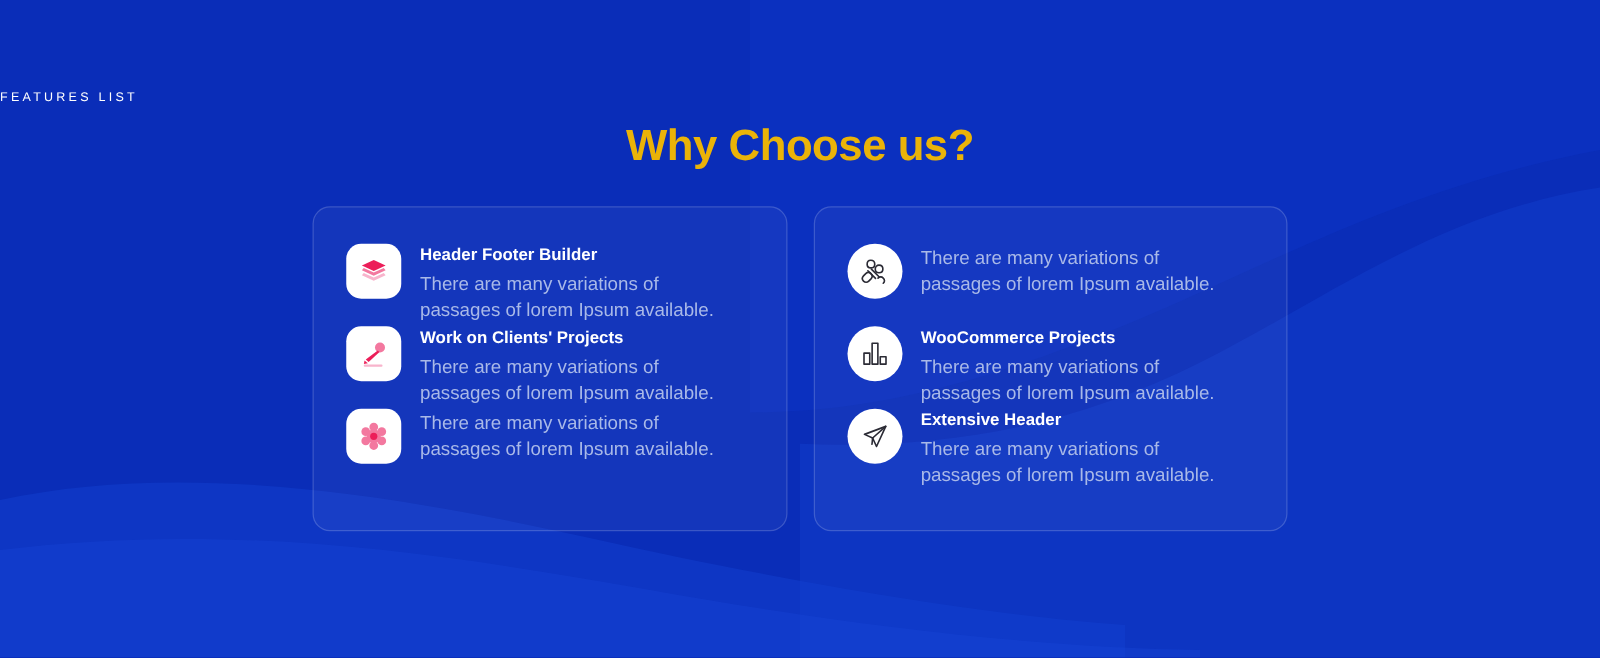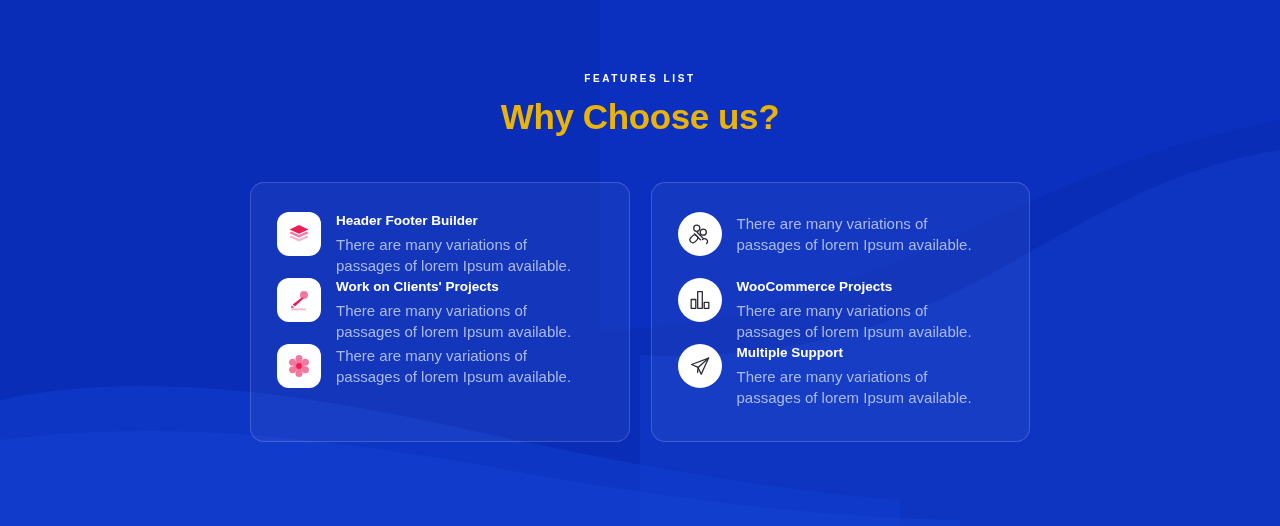--- a/index.html
+++ b/index.html
@@ -32,42 +32,41 @@
     z-index: 1;
     width: 1280px;
     height: 526px;
   }
 
   .eyebrow {
     position: absolute;
     top: 73px;
     left: 0;
     width: 1280px;
-    text-align: center;
     color: #ffffff;
     font-size: 10px;
-    font-weight: bold;
+    font-weight: normal;
     letter-spacing: 2.6px;
   }
 
   .headline {
     position: absolute;
     top: 97px;
     left: 0;
     width: 1280px;
     text-align: center;
     color: #eab308;
     font-size: 35px;
     font-weight: bold;
     letter-spacing: -0.4px;
   }
 
   .cards {
     position: absolute;
-    top: 182px;
+    top: 165px;
     left: 250px;
     width: 780px;
     display: flex;
     gap: 21px;
   }
 
   .card {
     width: 380px;
     height: 260px;
     border: 1px solid rgba(255,255,255,0.17);
@@ -221,21 +220,21 @@
 
       <div class="feature">
         <div class="icon-wrap circle">
           <svg width="24" height="24" viewBox="0 0 24 24" fill="none" stroke="#2b2b35" stroke-width="1.3" stroke-linecap="round" stroke-linejoin="round" aria-hidden="true">
             <path d="M20.6 4.1 L3.6 10.5 L10.1 13.4 L13.2 20.2 Z"></path>
             <path d="M10.1 13.4 L20.6 4.1"></path>
             <path d="M10.1 13.4 L9.6 18.4"></path>
           </svg>
         </div>
         <div class="feature-text">
-          <div class="feature-title">Multiple Support</div>
+          <div class="feature-title">Extensive Header</div>
           <div class="feature-desc">There are many variations of passages of lorem Ipsum available.</div>
         </div>
       </div>
 
     </div>
 
   </div>
 </div>
 
 </body></html>

